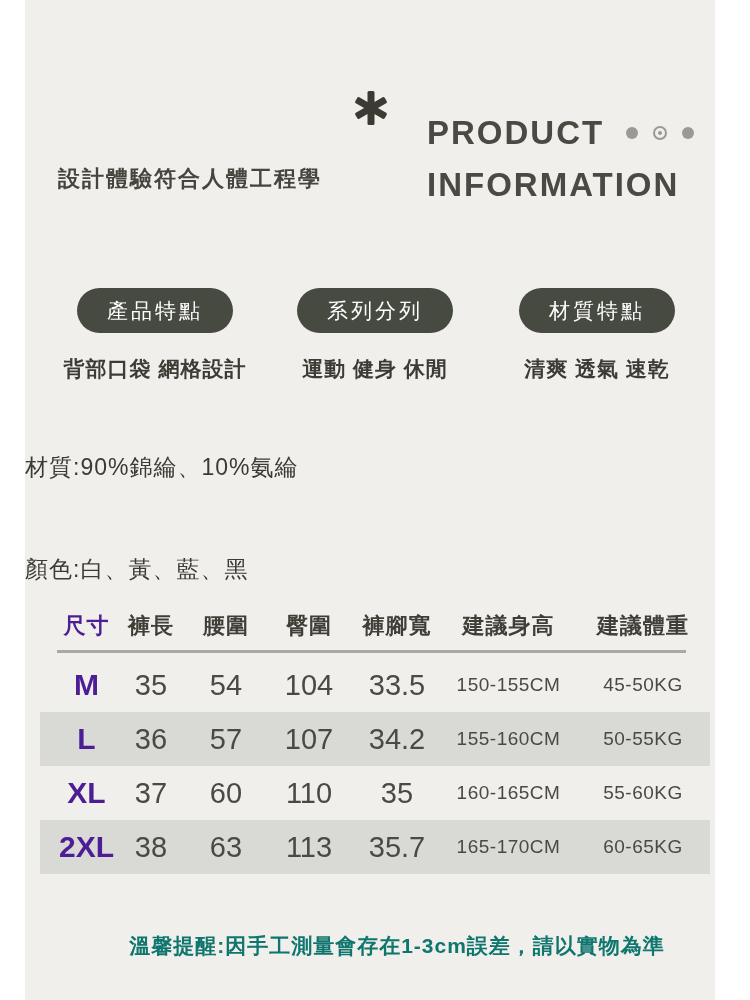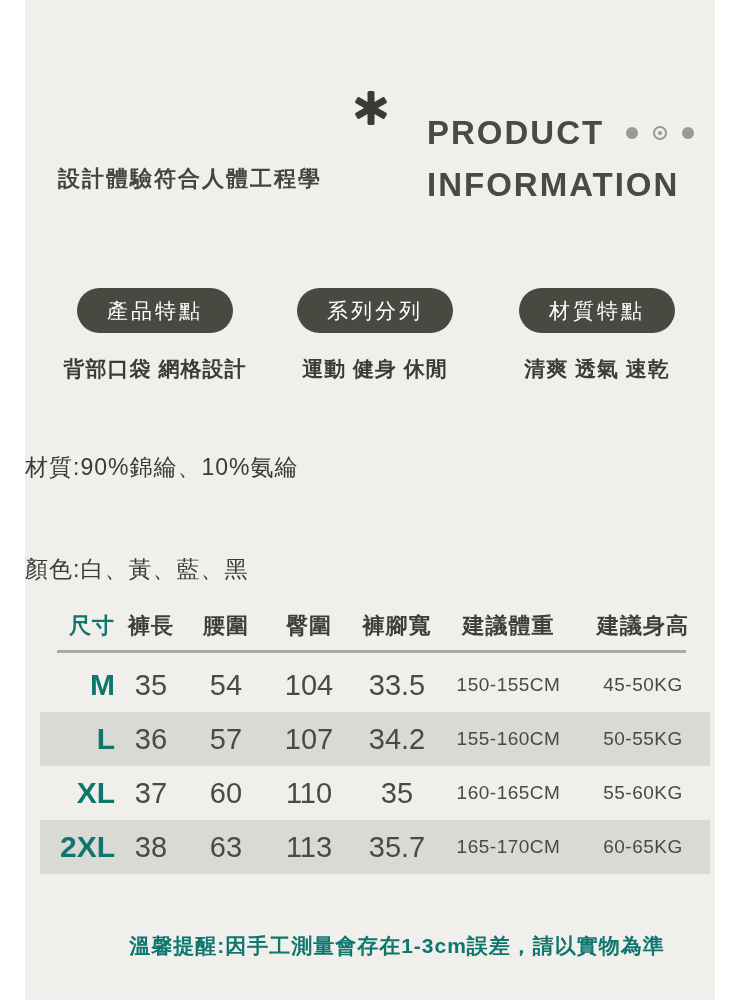--- a/index.html
+++ b/index.html
@@ -96,22 +96,22 @@
     grid-template-columns: 75px 72px 78px 88px 88px 135px 134px;
     align-items: center;
     height: 54px;
   }
   .trow.thead { height: 40px; }
   .trow.stripe { background: #d9d9d6; }
   .divider { height: 3px; background: #a9a9a5; margin: 4px 24px 5px 17px; }
   .c { text-align: center; font-size: 29px; color: #4a4a43; }
   .thead .c { font-size: 22px; font-weight: 700; color: #3f3f38; letter-spacing: 1px; }
   .c.size {
-    text-align: right; padding-left: 18px;
-    font-size: 30px; font-weight: 700; color: #0f766e;
+    text-align: center; padding-left: 18px;
+    font-size: 30px; font-weight: 700; color: #4c1d95;
   }
   .thead .c.size { font-size: 22px; }
   .c.range { font-size: 19px; letter-spacing: 0.5px; }
   
   .footer-note {
     position: absolute; left: 0; top: 932px; width: 744px;
     text-align: center;
     font-size: 21px; font-weight: 700; letter-spacing: 1px;
     color: #0f766e;
   }
@@ -161,22 +161,22 @@
   <div class="spec material">材質:90%錦綸、10%氨綸</div>
   <div class="spec colorline">顏色:白、黃、藍、黑</div>
 
   <div class="size-table">
     <div class="trow thead">
       <span class="c size">尺寸</span>
       <span class="c">褲長</span>
       <span class="c">腰圍</span>
       <span class="c">臀圍</span>
       <span class="c">褲腳寬</span>
+      <span class="c">建議身高</span>
       <span class="c">建議體重</span>
-      <span class="c">建議身高</span>
     </div>
     <div class="divider"></div>
 
     <div class="trow">
       <span class="c size">M</span>
       <span class="c">35</span>
       <span class="c">54</span>
       <span class="c">104</span>
       <span class="c">33.5</span>
       <span class="c range">150-155CM</span>

